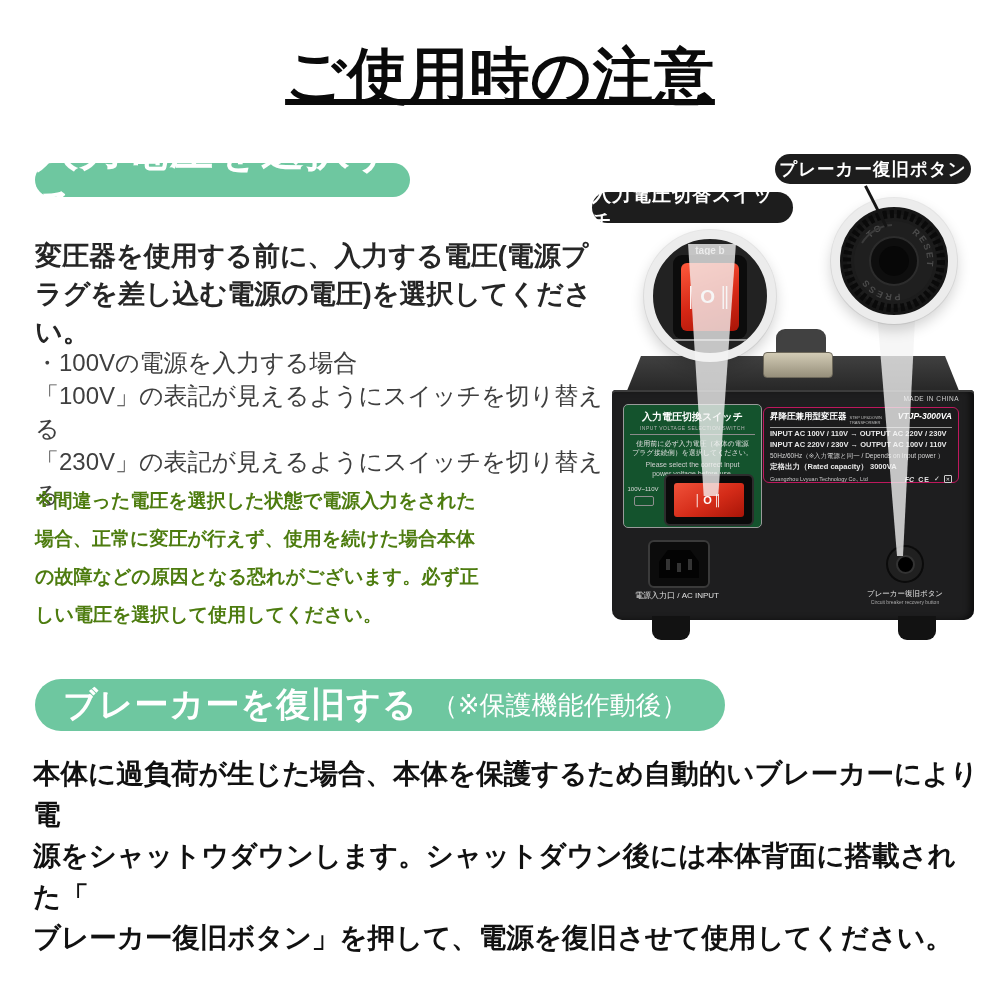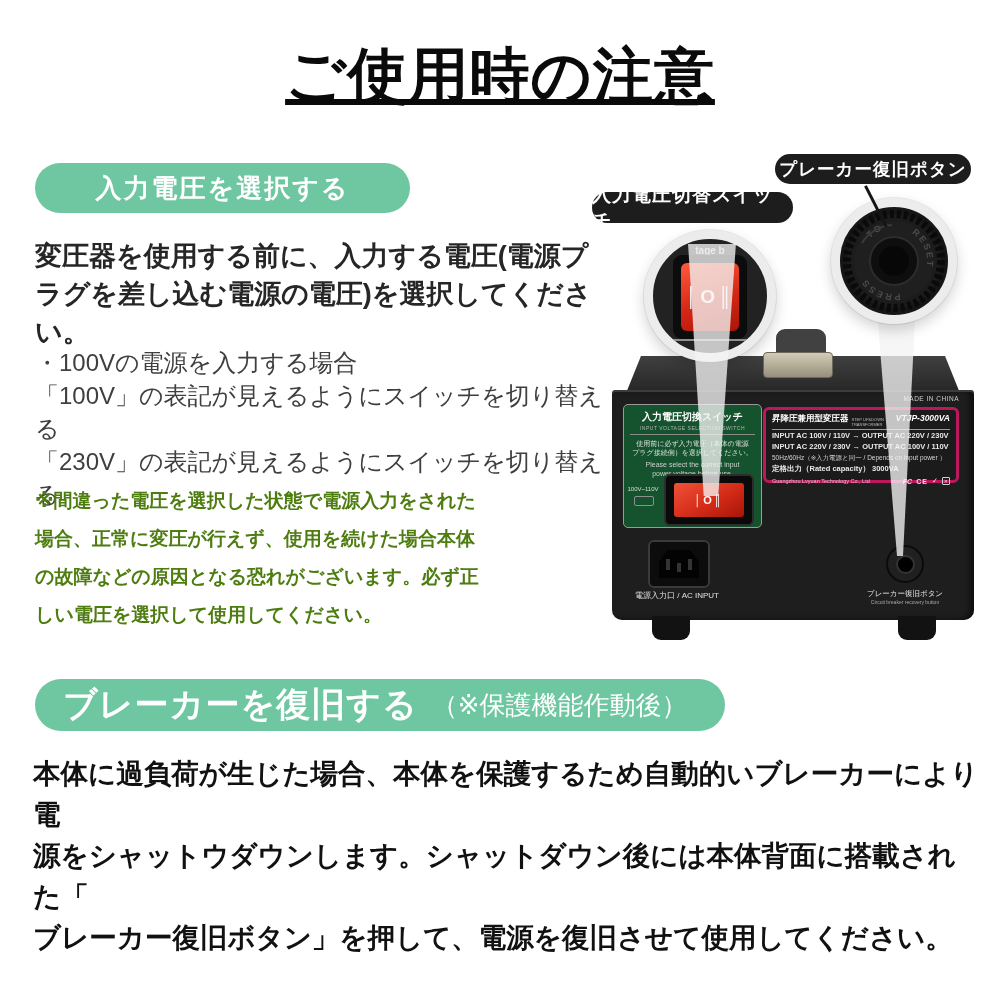--- a/index.html
+++ b/index.html
@@ -3,21 +3,21 @@
 <meta charset="utf-8">
 <style>
   html,body{margin:0;padding:0;}
   body{font-family:"Liberation Sans","DejaVu Sans",sans-serif;background:#fff;}
   .canvas{position:relative;width:1000px;height:1000px;background:#ffffff;overflow:hidden;}
   .abs{position:absolute;}
 
   
   .page-title{left:0;right:0;top:36px;text-align:center;font-size:60px;font-weight:900;color:#0a0a0a;letter-spacing:1px;text-decoration:underline;}
   .pill{background:#6ec7a0;border-radius:26px;color:#fff;display:flex;align-items:center;}
-  .pill1{left:35px;top:163px;width:375px;height:50px;justify-content:center;font-size:26px;font-weight:800;letter-spacing:2px;}
+  .pill1{left:35px;top:163px;width:375px;height:34px;justify-content:center;font-size:43px;font-weight:800;letter-spacing:2px;}
   .pill2{left:35px;top:679px;width:662px;height:52px;padding-left:28px;font-size:34px;font-weight:800;letter-spacing:1px;}
   .pill2 .note{font-size:26px;font-weight:500;letter-spacing:0;margin-left:14px;}
   .intro{left:35px;top:237px;width:575px;font-size:27px;line-height:38px;font-weight:700;color:#262626;white-space:pre-line;}
   .bullets{left:35px;top:346px;width:575px;font-size:24px;line-height:33px;font-weight:400;color:#3f3f3f;}
   .warning{left:35px;top:482px;width:585px;font-size:19px;line-height:38px;font-weight:700;color:#4d7c0f;white-space:pre-line;}
   .body2{left:33px;top:753px;width:950px;font-size:27.5px;line-height:41px;font-weight:800;color:#111;white-space:pre-line;}
   .footnotes{left:33px;top:874px;width:950px;font-size:25.5px;line-height:40px;font-weight:400;color:#2e2e2e;white-space:pre-line;}
 
   
   .unit-top{left:612px;top:356px;width:362px;height:36px;background:linear-gradient(#404040,#262626);clip-path:polygon(4% 100%,8% 0,92% 0,96% 100%);}
@@ -33,21 +33,21 @@
   .plate-left .n1{margin-top:4px;font-size:7px;line-height:9px;color:#e0e0e0;white-space:pre-line;}
   .plate-left .n2{margin-top:3px;font-size:7px;line-height:9px;color:#cfcfcf;white-space:pre-line;}
 
   .sw-bezel{left:664px;top:474px;width:86px;height:48px;background:#0a0a0a;border:2px solid #2d2d2d;border-radius:6px;display:flex;align-items:center;justify-content:center;}
   .sw-red{width:70px;height:34px;background:linear-gradient(150deg,#f0523a 0%,#d42b18 55%,#a81508 100%);border-radius:3px;display:flex;align-items:center;justify-content:center;color:#fff;font-size:11px;letter-spacing:2px;font-weight:600;}
   .range{font-size:6px;color:#ddd;text-align:center;width:46px;}
   .range.l{left:620px;top:486px;} .range.r{left:712px;top:486px;}
   .range-badge{width:18px;height:8px;border:1px solid #8f8f8f;border-radius:2px;top:496px;}
   .range-badge.l{left:634px;} .range-badge.r{left:726px;}
 
-  .plate-right{left:763px;top:407px;width:196px;height:76px;border:3px solid #be185d;border-radius:6px;padding:3px 6px;box-sizing:border-box;background:#1b1b1c;}
+  .plate-right{left:763px;top:407px;width:196px;height:76px;border:1px solid #be185d;border-radius:6px;padding:3px 6px;box-sizing:border-box;background:#1b1b1c;}
   .pr-head{display:flex;align-items:baseline;border-bottom:1px solid #9a9a9a;padding-bottom:2px;}
   .pr-head .jp{font-size:8.5px;font-weight:700;color:#fff;}
   .pr-head .en{font-size:4px;color:#bbb;margin-left:3px;flex:1;}
   .pr-head .model{font-size:8.5px;font-weight:700;font-style:italic;color:#fff;}
   .pr-line{font-size:7.5px;font-weight:600;color:#e8e8e8;line-height:10px;margin-top:1px;}
   .pr-line.small{font-size:6.5px;font-weight:400;color:#d5d5d5;}
   .pr-bottom{display:flex;justify-content:space-between;align-items:center;margin-top:3px;}
   .pr-company{font-size:5.5px;color:#c9c9c9;}
   .pr-marks{display:flex;gap:4px;align-items:center;color:#e3e3e3;}
   .mk{font-size:7px;font-weight:700;}

